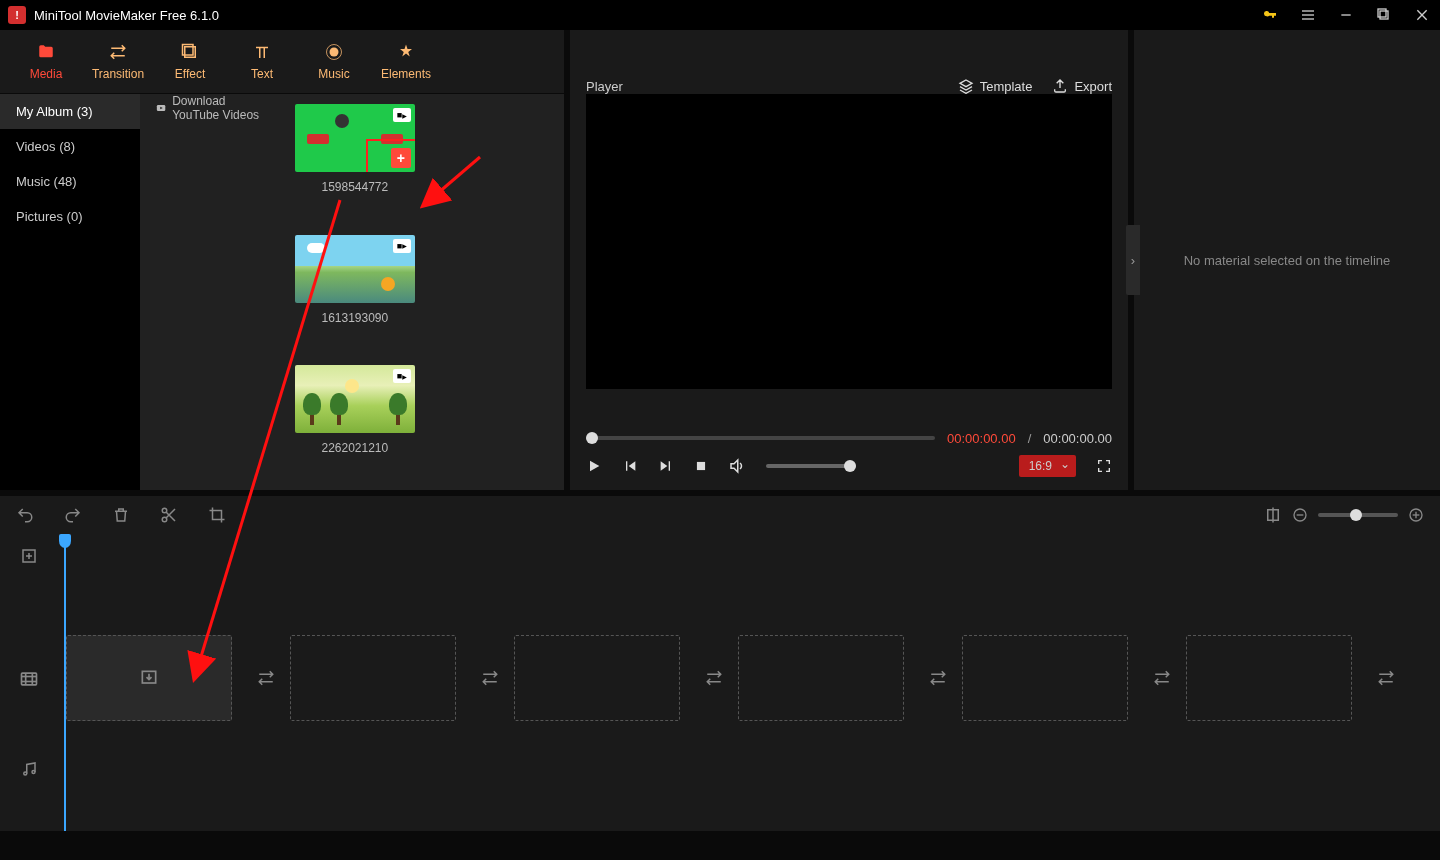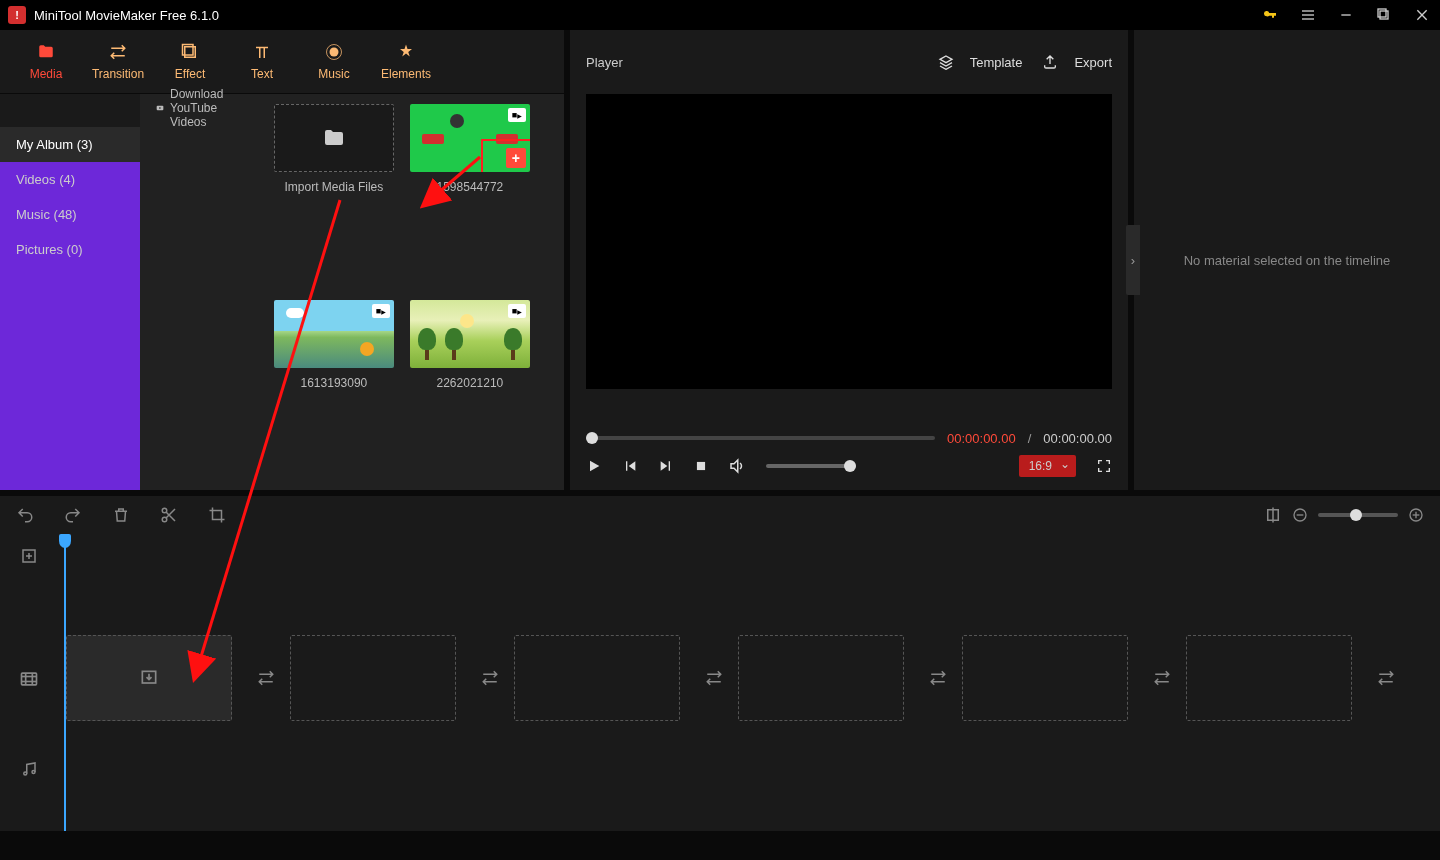--- a/index.html
+++ b/index.html
@@ -18,21 +18,21 @@
 .main-area { display: flex; height: 460px; }
 
 
 .left-panel { width: 564px; background: #1a1a1a; display: flex; flex-direction: column; }
 .tab-bar { height: 64px; display: flex; align-items: center; padding: 0 10px; background: #1a1a1a; border-bottom: 1px solid #0a0a0a; }
 .tab-item { display: flex; flex-direction: column; align-items: center; justify-content: center; gap: 6px; width: 72px; height: 64px; color: #fdba74; cursor: pointer; font-size: 12px; }
 .tab-item.active { color: #ff4a3a; }
 .tab-icon { font-size: 18px; }
 
 .left-body { display: flex; flex: 1; }
-.sidebar { width: 140px; background: #6d28d9; margin-top: 33px; }
+.sidebar { width: 140px; background: #000000; }
 .sidebar-item { padding: 10px 16px; color: #ccc; cursor: pointer; font-size: 13px; }
 .sidebar-item.active { background: #2a2a2a; color: #fff; }
 
 .media-area { flex: 1; background: #212121; display: flex; flex-direction: row; }
 .media-header { height: 28px; display: flex; align-items: center; justify-content: flex-end; padding: 0 16px; color: #bbb; font-size: 12px; gap: 6px; }
 .media-grid { padding: 10px 16px; display: flex; flex-wrap: wrap; gap: 16px; }
 .media-item { width: 120px; display: flex; flex-direction: column; align-items: center; gap: 8px; position: relative; }
 .media-thumb { width: 120px; height: 68px; border-radius: 2px; position: relative; display: flex; align-items: center; justify-content: center; }
 .import-thumb { border: 1px dashed #666; background: #1a1a1a; }
 .folder-icon { font-size: 24px; color: #ccc; }
@@ -53,24 +53,24 @@
 .landscape2 .tree1 { left: 8px; }
 .landscape2 .tree2 { left: 35px; }
 .landscape2 .tree3 { right: 8px; }
 .landscape2 .sun { position: absolute; top: 14px; left: 50px; width: 14px; height: 14px; background: #fde68a; border-radius: 50%; }
 
 .red-highlight-box { position: absolute; bottom: -3px; right: -3px; width: 52px; height: 36px; border: 2.5px solid #ff2020; z-index: 3; }
 .plus-badge { position: absolute; bottom: 4px; right: 4px; width: 20px; height: 20px; background: #ff4a3a; border-radius: 2px; display: flex; align-items: center; justify-content: center; color: #fff; font-size: 14px; font-weight: bold; z-index: 2; }
 
 
 .player-panel { width: 558px; margin-left: 6px; background: #1a1a1a; display: flex; flex-direction: column; }
-.player-header { height: 64px; display: flex; align-items: center; justify-content: space-between; padding: 0 16px; }
+.player-header { height: 64px; display: flex; align-items: flex-end; justify-content: space-between; padding: 0 16px; }
 .player-title { color: #ccc; font-size: 13px; }
 .player-actions { display: flex; gap: 20px; }
-.player-action { display: flex; align-items: center; gap: 16px; color: #ddd; cursor: pointer; font-size: 13px; }
+.player-action { display: flex; align-items: center; gap: 6px; color: #ddd; cursor: pointer; font-size: 13px; }
 .player-video { flex: 1; margin: 0 16px 12px 16px; background: #000; }
 .player-seek { height: 24px; padding: 0 16px; display: flex; align-items: center; gap: 12px; margin-top: 25px; }
 .seek-track { flex: 1; height: 4px; background: #444; border-radius: 2px; position: relative; }
 .seek-handle { position: absolute; left: 0; top: -4px; width: 12px; height: 12px; background: #ddd; border-radius: 50%; }
 .time-current { color: #ff4a3a; font-size: 13px; }
 .time-sep { color: #999; }
 .time-total { color: #ccc; font-size: 13px; }
 .player-controls { height: 40px; padding: 0 16px 8px 16px; display: flex; align-items: center; gap: 20px; }
 .ctrl-btn { color: #ddd; cursor: pointer; display: flex; align-items: center; justify-content: center; }
 .vol-track { width: 90px; height: 4px; background: #666; border-radius: 2px; position: relative; }
@@ -207,44 +207,34 @@
               <path d="M12 2l2 6h6l-5 4 2 6-5-4-5 4 2-6-5-4h6z"></path>
             </svg>
         </span>
         <span>Elements</span>
       </div>
     </div>
 
     <div class="left-body">
       <div class="sidebar">
         <div class="sidebar-item active">My Album (3)</div>
-        <div class="sidebar-item">Videos (4)</div>
+        <div class="sidebar-item">Videos (8)</div>
         <div class="sidebar-item">Music (48)</div>
         <div class="sidebar-item">Pictures (0)</div>
       </div>
 
       <div class="media-area">
         <div class="media-header">
           <svg width="16" height="12" viewBox="0 0 24 24" fill="currentColor">
               <rect x="2" y="5" width="20" height="14" rx="3"></rect>
               <path d="M10 9l6 3-6 3z" fill="#212121"></path>
             </svg>
           <span>Download YouTube Videos</span>
         </div>
         <div class="media-grid">
-          <div class="media-item">
-            <div class="media-thumb import-thumb">
-              <span class="folder-icon">
-                <svg width="28" height="24" viewBox="0 0 24 24" fill="currentColor">
-                    <path d="M3 6a2 2 0 0 1 2-2h4l2 2h8a2 2 0 0 1 2 2v9a2 2 0 0 1-2 2H5a2 2 0 0 1-2-2V6z"></path>
-                  </svg>
-              </span>
-            </div>
-            <div class="media-label">Import Media Files</div>
-          </div>
 
           <div class="media-item">
             <div class="media-thumb green-thumb">
               <div class="green-sun"></div>
               <div class="video-badge">■<span style="font-size:6px;">▶</span></div>
               <div class="plus-badge">+</div>
               <div class="red-highlight-box"></div>
             </div>
             <div class="media-label">1598544772</div>
           </div>

